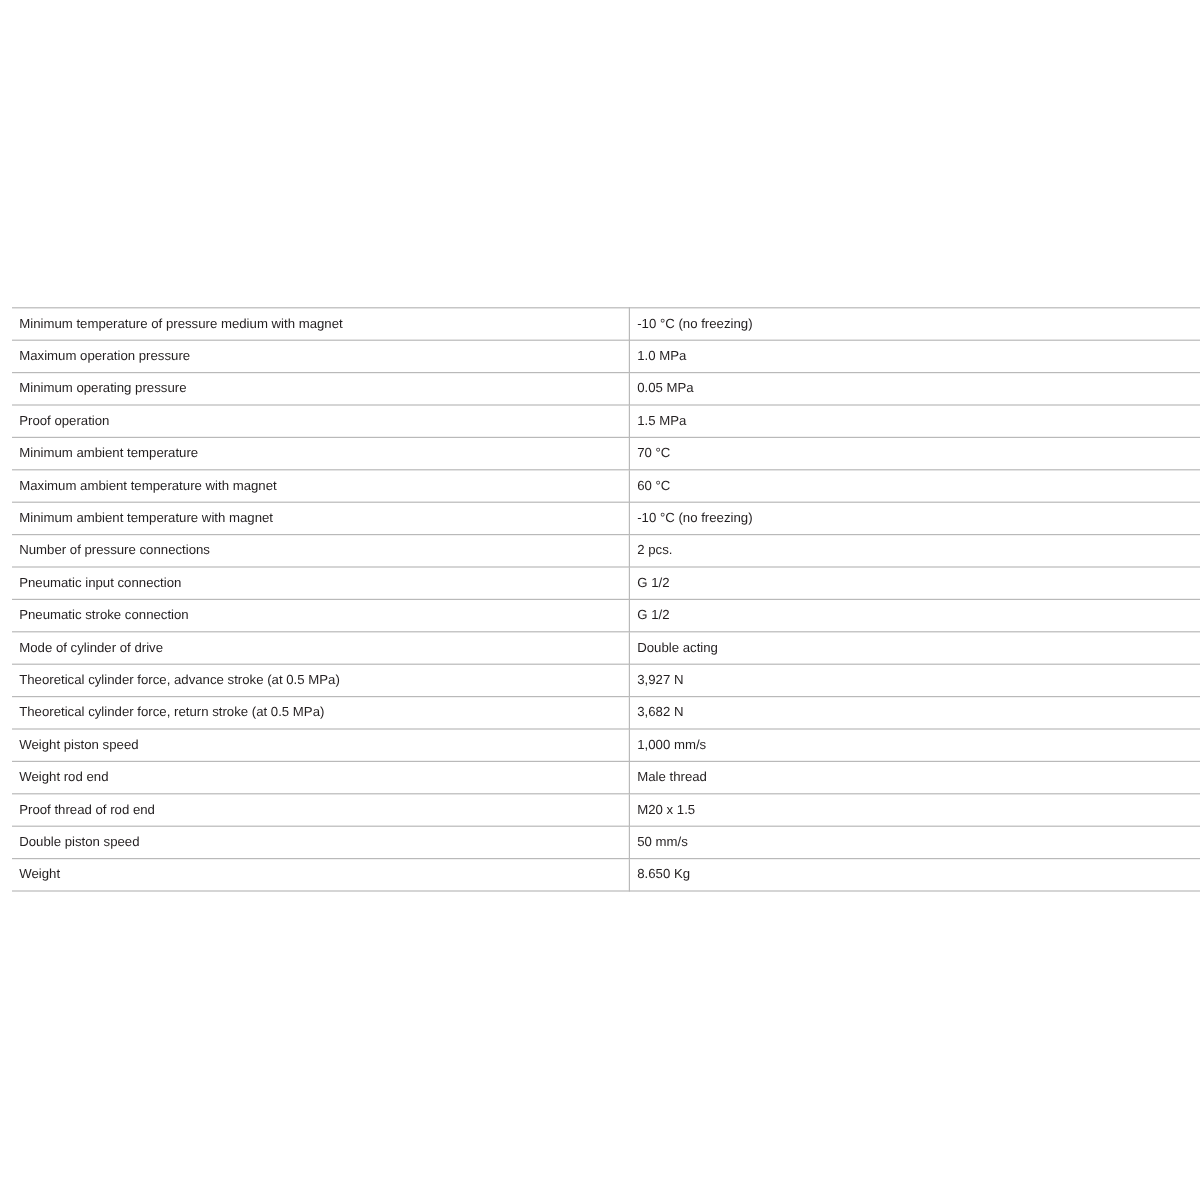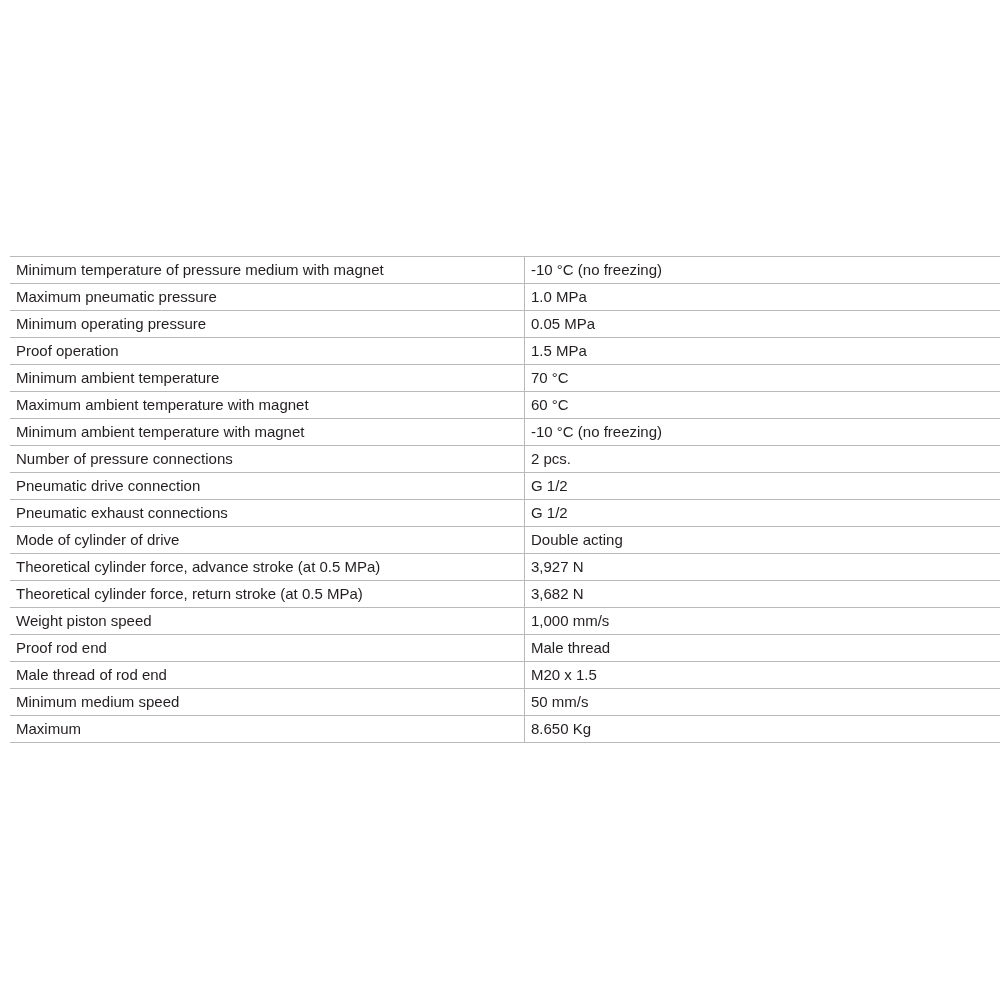--- a/index.html
+++ b/index.html
@@ -30,21 +30,21 @@
   table.spec-table {
     width: 980px;
     border-collapse: collapse;
     table-layout: fixed;
   }
   table.spec-table tr {
     height: 27px;
   }
   table.spec-table td {
     border-bottom: 1px solid #b9b9b9;
-    font-size: 15px;
+    font-size: 11px;
     line-height: 18px;
     color: #231f20;
     padding: 3px 0 4px 6px;
     vertical-align: middle;
     white-space: nowrap;
     overflow: hidden;
   }
   table.spec-table tr:first-child td {
     border-top: 1px solid #b9b9b9;
   }
@@ -62,21 +62,21 @@
 
 <div class="page">
   <div class="spec-table-wrap">
     <table class="spec-table">
       <tbody>
           <tr>
             <td class="label-cell">Minimum temperature of pressure medium with magnet</td>
             <td class="value-cell">-10 °C (no freezing)</td>
           </tr>
           <tr>
-            <td class="label-cell">Maximum pneumatic pressure</td>
+            <td class="label-cell">Maximum operation pressure</td>
             <td class="value-cell">1.0 MPa</td>
           </tr>
           <tr>
             <td class="label-cell">Minimum operating pressure</td>
             <td class="value-cell">0.05 MPa</td>
           </tr>
           <tr>
             <td class="label-cell">Proof operation</td>
             <td class="value-cell">1.5 MPa</td>
           </tr>
@@ -90,55 +90,55 @@
           </tr>
           <tr>
             <td class="label-cell">Minimum ambient temperature with magnet</td>
             <td class="value-cell">-10 °C (no freezing)</td>
           </tr>
           <tr>
             <td class="label-cell">Number of pressure connections</td>
             <td class="value-cell">2 pcs.</td>
           </tr>
           <tr>
-            <td class="label-cell">Pneumatic drive connection</td>
+            <td class="label-cell">Pneumatic input connection</td>
             <td class="value-cell">G 1/2</td>
           </tr>
           <tr>
-            <td class="label-cell">Pneumatic exhaust connections</td>
+            <td class="label-cell">Pneumatic stroke connection</td>
             <td class="value-cell">G 1/2</td>
           </tr>
           <tr>
             <td class="label-cell">Mode of cylinder of drive</td>
             <td class="value-cell">Double acting</td>
           </tr>
           <tr>
             <td class="label-cell">Theoretical cylinder force, advance stroke (at 0.5 MPa)</td>
             <td class="value-cell">3,927 N</td>
           </tr>
           <tr>
             <td class="label-cell">Theoretical cylinder force, return stroke (at 0.5 MPa)</td>
             <td class="value-cell">3,682 N</td>
           </tr>
           <tr>
             <td class="label-cell">Weight piston speed</td>
             <td class="value-cell">1,000 mm/s</td>
           </tr>
           <tr>
-            <td class="label-cell">Proof rod end</td>
+            <td class="label-cell">Weight rod end</td>
             <td class="value-cell">Male thread</td>
           </tr>
           <tr>
-            <td class="label-cell">Male thread of rod end</td>
+            <td class="label-cell">Proof thread of rod end</td>
             <td class="value-cell">M20 x 1.5</td>
           </tr>
           <tr>
-            <td class="label-cell">Minimum medium speed</td>
+            <td class="label-cell">Double piston speed</td>
             <td class="value-cell">50 mm/s</td>
           </tr>
           <tr>
-            <td class="label-cell">Maximum</td>
+            <td class="label-cell">Weight</td>
             <td class="value-cell">8.650 Kg</td>
           </tr>
         </tbody>
     </table>
   </div>
 </div>
 
 </body></html>

